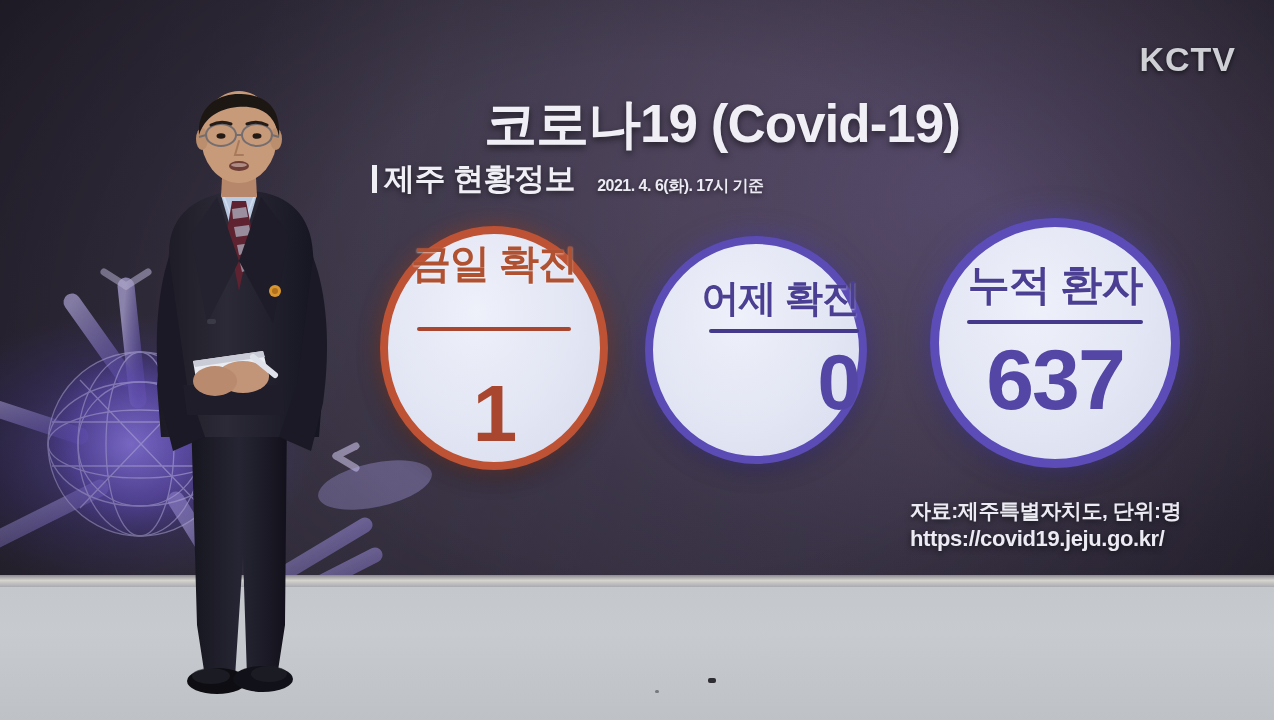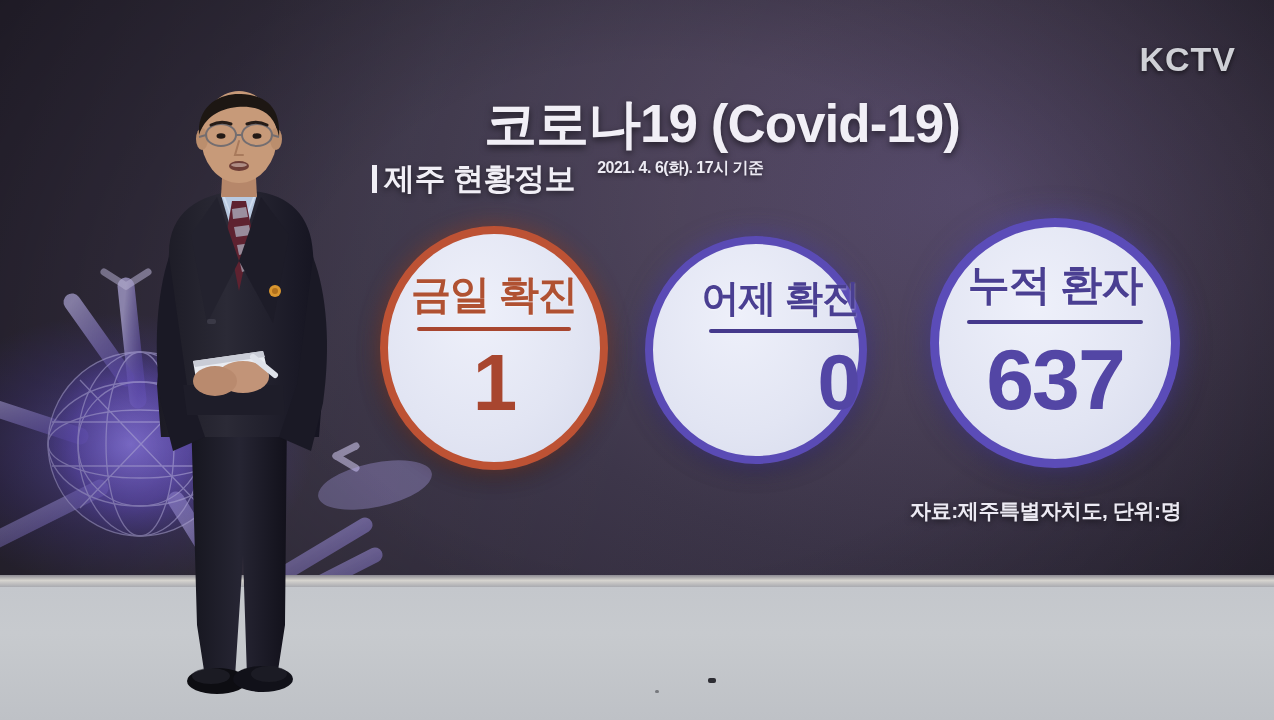--- a/index.html
+++ b/index.html
@@ -57,21 +57,21 @@
     color:#cfd0d6; text-shadow:0 2px 5px rgba(0,0,0,0.6);
     font-family:"Liberation Sans",sans-serif;
   }
 
   
   .headline { position:absolute; left:372px; top:96px; width:700px; }
   .title-main {
     font-size:53px; font-weight:bold; color:#f1eff6; letter-spacing:-1px;
     text-shadow:0 3px 7px rgba(0,0,0,0.55); line-height:1.05; white-space:nowrap;text-align:center;
   }
-  .sub-row { display:flex; gap:22px; margin-top:6px; }
+  .sub-row { display:flex; align-items:flex-end; gap:22px; margin-top:6px; }
   .title-sub {
     font-size:31px; font-weight:bold; color:#f1eff6; letter-spacing:-0.5px;
     text-shadow:0 2px 6px rgba(0,0,0,0.55); display:flex; align-items:center; gap:7px;
     white-space:nowrap;
   }
   .sub-bar { display:inline-block; width:5px; height:28px; background:#f1eff6; }
   .title-date {
     font-size:16px; font-weight:bold; color:#eceaf3; letter-spacing:-0.5px;
     text-shadow:0 2px 5px rgba(0,0,0,0.55); padding-bottom:3px; white-space:nowrap;
   }
@@ -86,21 +86,21 @@
   }
   .bubble .lbl {
     font-weight:bold; letter-spacing:-1px; line-height:1;
     text-shadow:0 1px 2px rgba(255,255,255,0.55);
   }
   .bubble .rule { border:0; border-radius:2px; }
   .bubble .num { font-weight:bold; line-height:1; letter-spacing:-2px; }
 
   #b1 { left:0px;   top:8px;  width:228px; height:244px;
         border:8px solid #bd5234;
-        box-shadow:0 0 22px rgba(200,90,55,0.45), 0 6px 22px rgba(0,0,0,0.45); }
+        box-shadow:0 0 22px rgba(200,90,55,0.45), 0 6px 22px rgba(0,0,0,0.45);gap:31px; }
   #b1 .lbl  { font-size:40px; color:#b05132; }
   #b1 .rule { width:154px; height:4px; background:#a8462f; margin:13px 0 12px; }
   #b1 .num  { font-size:80px; color:#a8462f; }
 
   #b2 { left:265px; top:18px; width:222px; height:228px;
         border:8px solid #5a4bb5;
         box-shadow:0 0 24px rgba(104,86,215,0.50), 0 6px 22px rgba(0,0,0,0.45);align-items:flex-end; }
   #b2 .lbl  { font-size:38px; color:#4a3f92; }
   #b2 .rule { width:150px; height:4px; background:#45398c; margin:12px 0 10px; }
   #b2 .num  { font-size:78px; color:#5346a5; }
@@ -309,15 +309,16 @@
     <div class="bubble" id="b3">
       <div class="lbl">누적 환자</div>
       <div class="rule"></div>
       <div class="num">637</div>
     </div>
 
   </div>
 
   <div class="source">
     <div class="l1">자료:제주특별자치도, 단위:명</div>
+    <div class="l2">https://covid19.jeju.go.kr/</div>
   </div>
 
 </div>
 
 </body></html>

